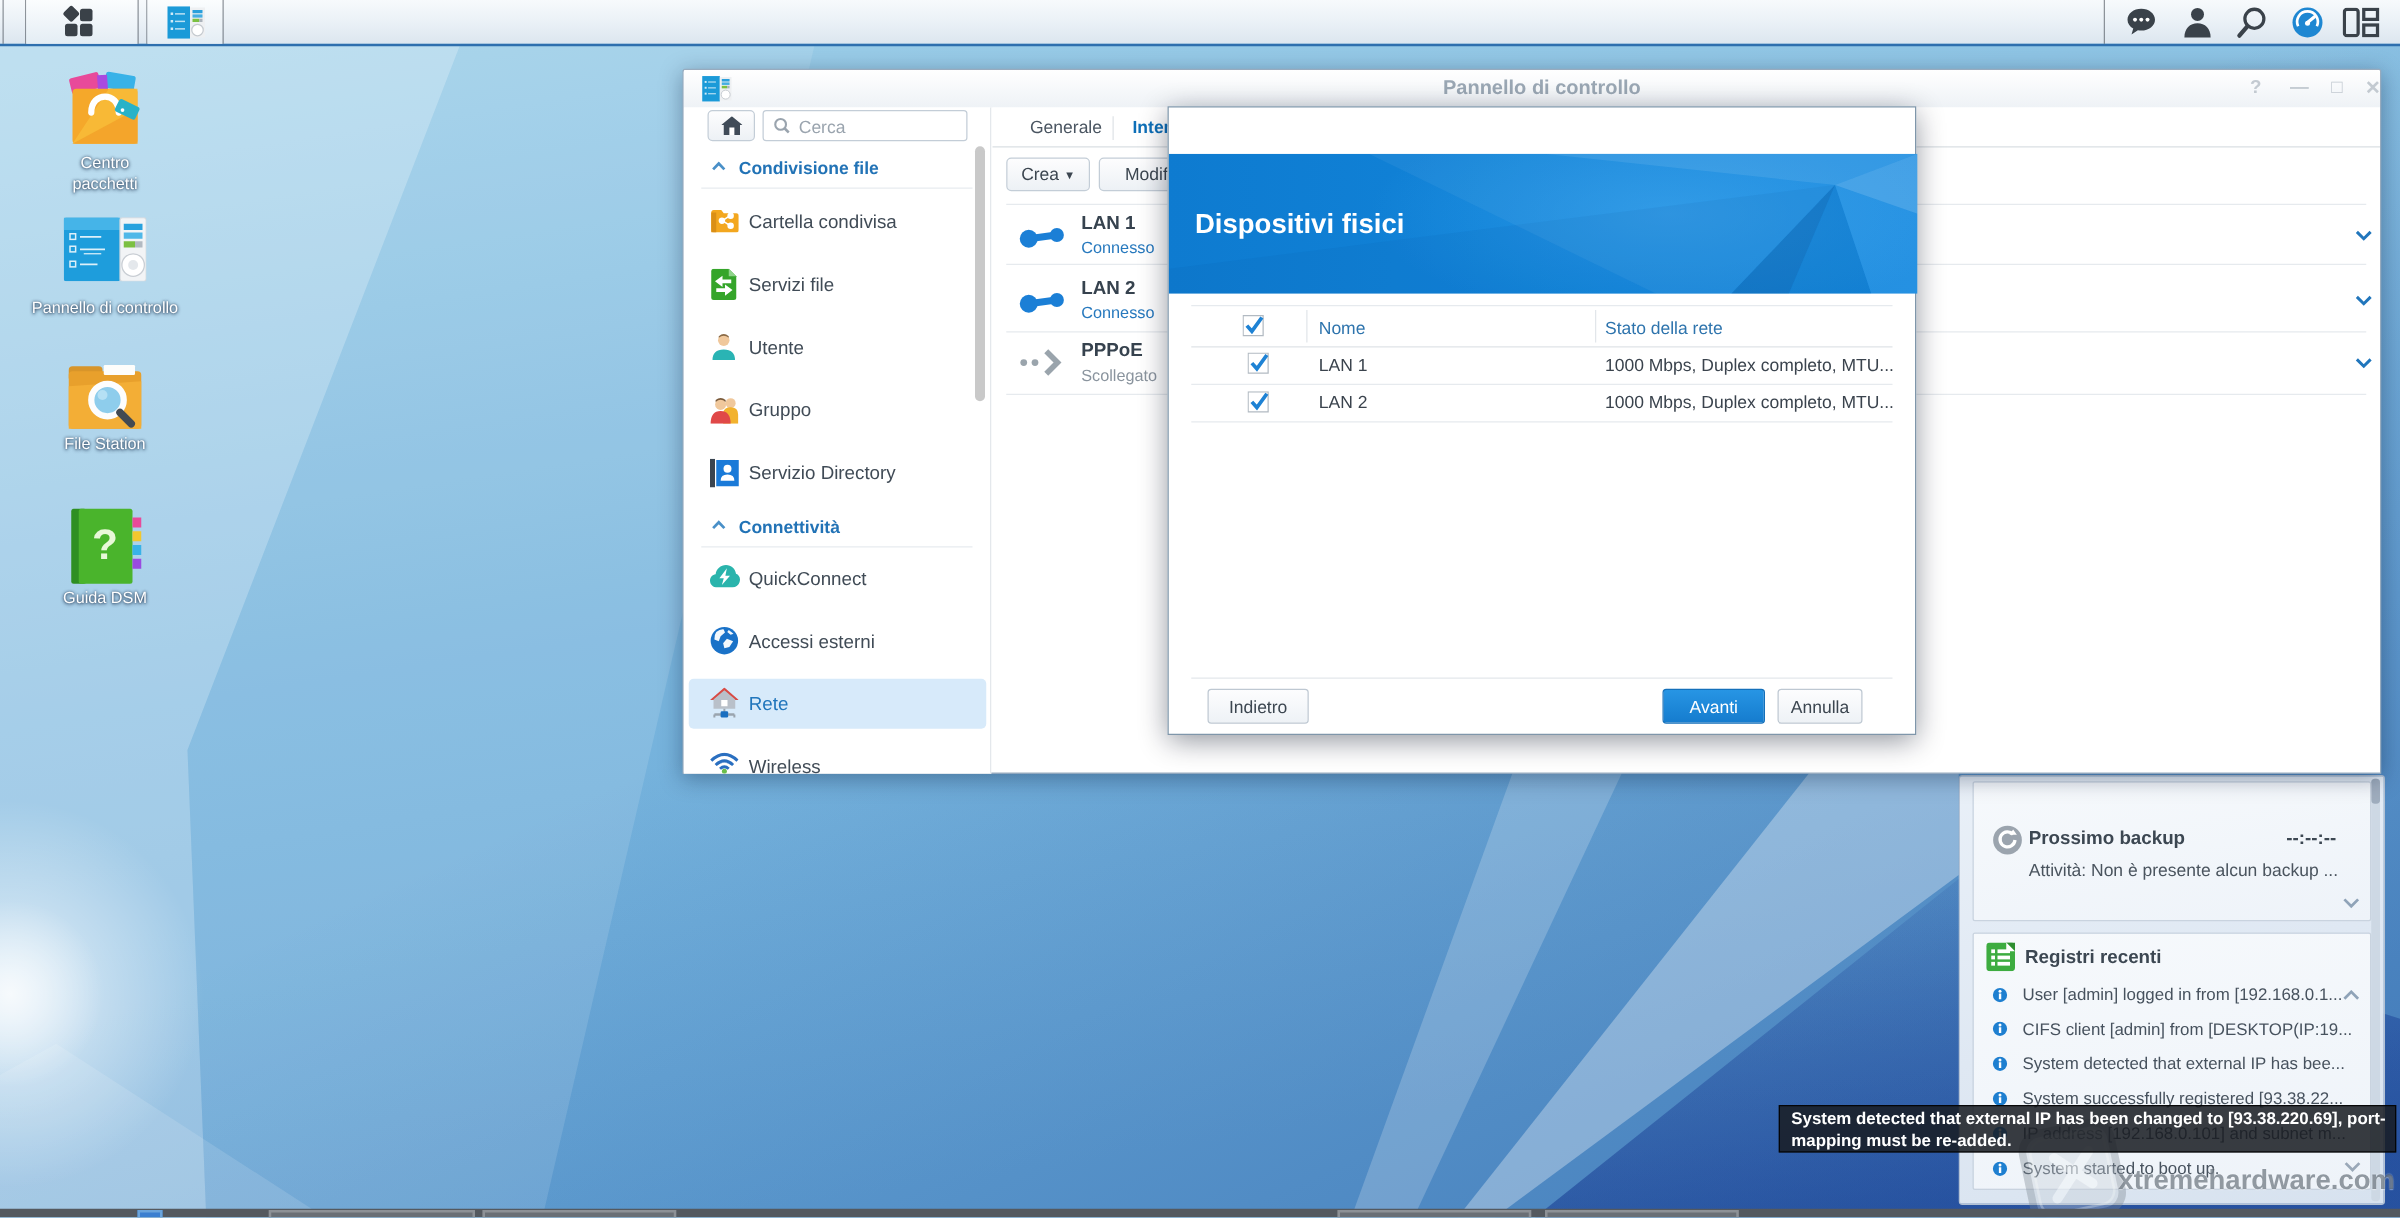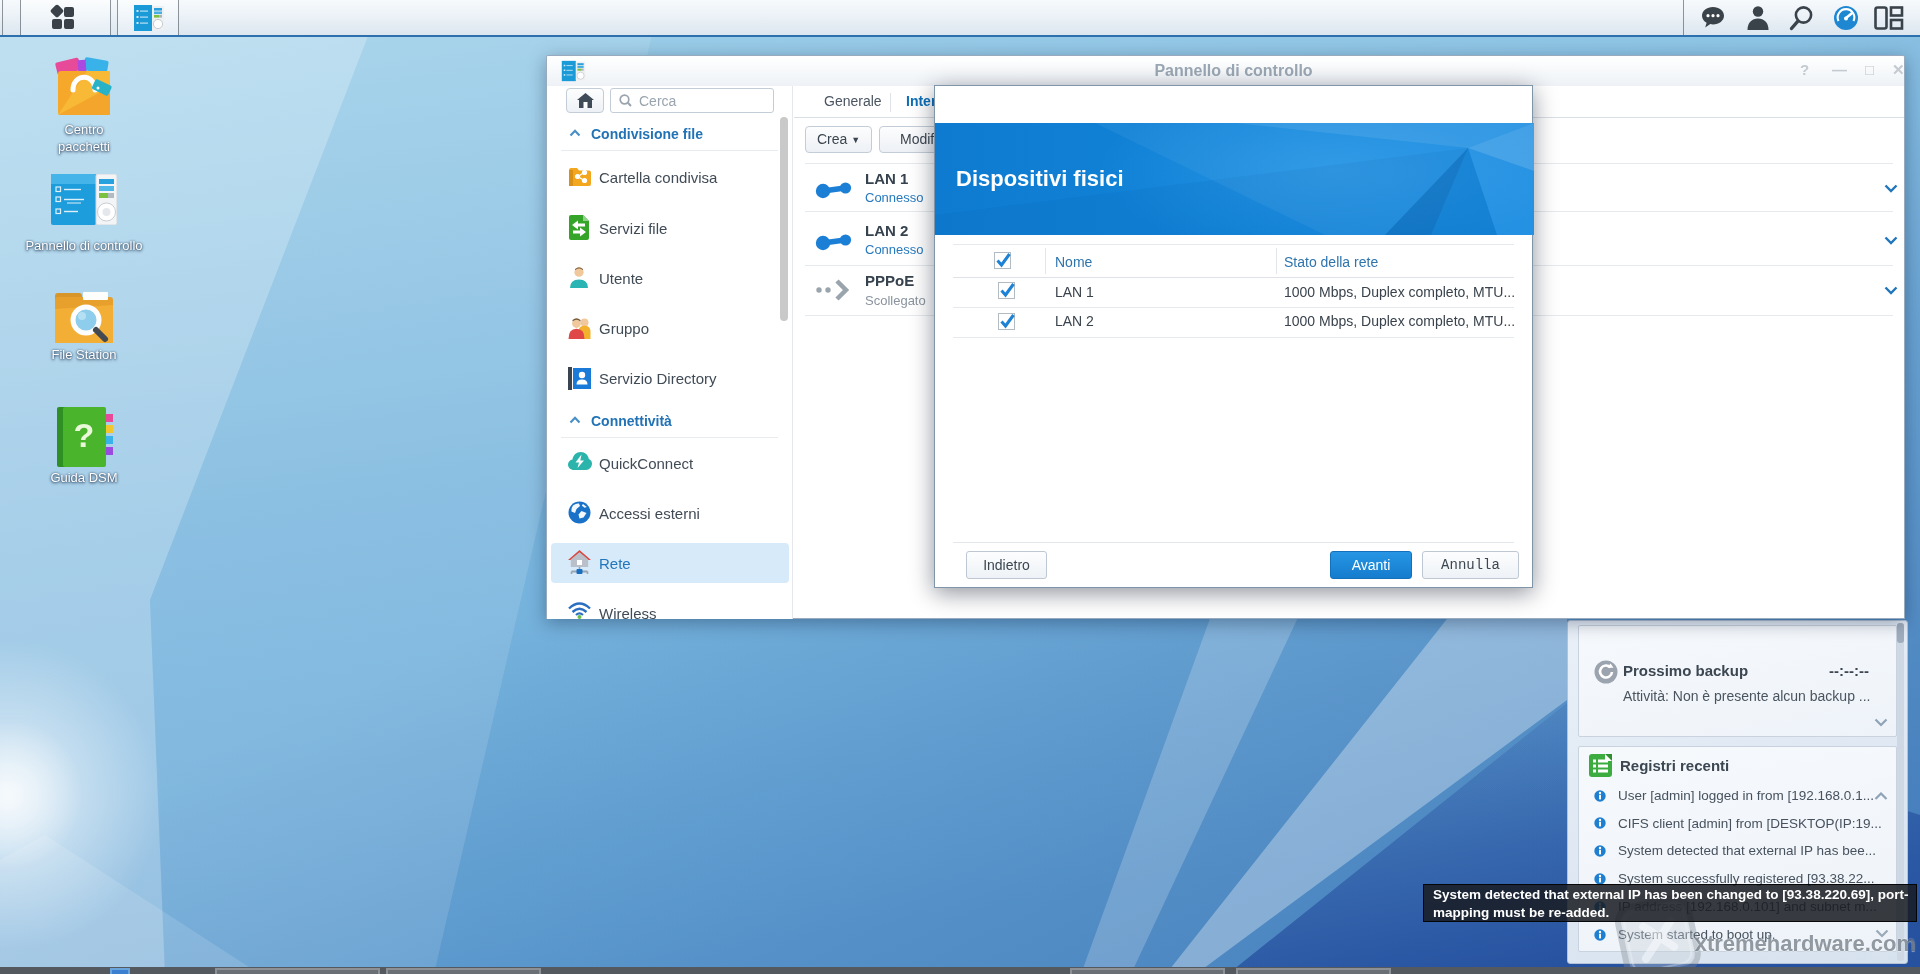--- a/index.html
+++ b/index.html
@@ -448,21 +448,21 @@
  <div class="cell" style="position:absolute;left:349px;top:198px;">1000 Mbps, Duplex completo, MTU...</div>
  <svg class="abs" style="left:63px;top:227px" width="19" height="19" viewBox="0 0 19 19">
         <rect x="0.5" y="0.5" width="16" height="16" fill="#fff" stroke="#b2bac2" stroke-width="1"></rect>
         <path d="M3.5,8.5 L7.5,13 L15.5,2" fill="none" stroke="#1e82d4" stroke-width="3"></path>
       </svg>
  <div class="cell" style="position:absolute;left:120px;top:227px;">LAN 2</div>
  <div class="cell" style="position:absolute;left:349px;top:227px;">1000 Mbps, Duplex completo, MTU...</div>
  <div id="dfoot"></div>
  <div class="dbtn lite" style="left:31px;width:81px;">Indietro</div>
  <div class="dbtn blue" style="left:395px;width:82px;">Avanti</div>
- <div class="dbtn lite" style="left:487px;width:97px;font-family:Liberation Mono, monospace;">Annulla</div>
+ <div class="dbtn lite" style="left:487px;width:68px;">Annulla</div>
 </div>
 
 <div style="position:absolute;left:1567px;top:620px;width:341px;height:316px;z-index:45;pointer-events:none;">
  <svg class="abs" style="left:27px;top:170px" width="12" height="12" viewBox="0 0 12 12">
         <circle cx="6" cy="6" r="5.7" fill="#1e7fd0"></circle>
         <rect x="5.1" y="4.8" width="1.9" height="4.6" fill="#fff"></rect>
         <circle cx="6" cy="3" r="1.2" fill="#fff"></circle>
       </svg>
  <div class="logrow" style="top:168px;">User [admin] logged in from [192.168.0.1...</div>
  <svg class="abs" style="left:27px;top:197px" width="12" height="12" viewBox="0 0 12 12">

